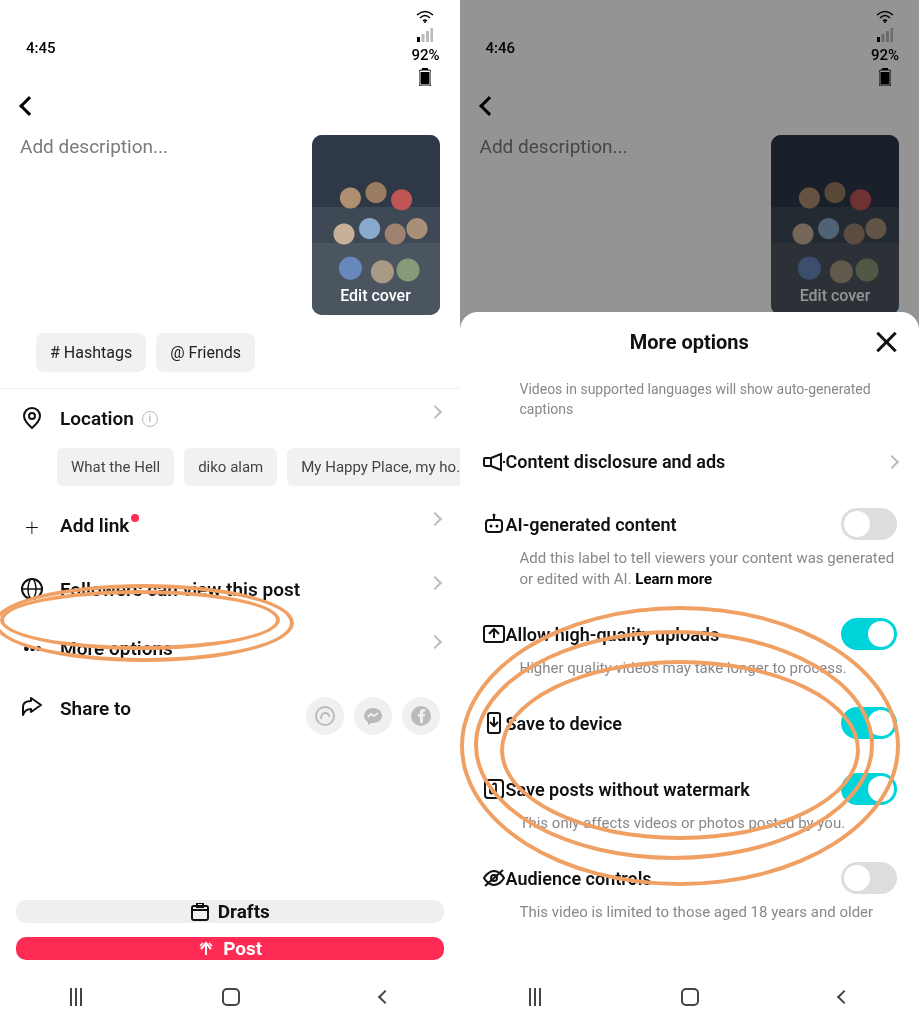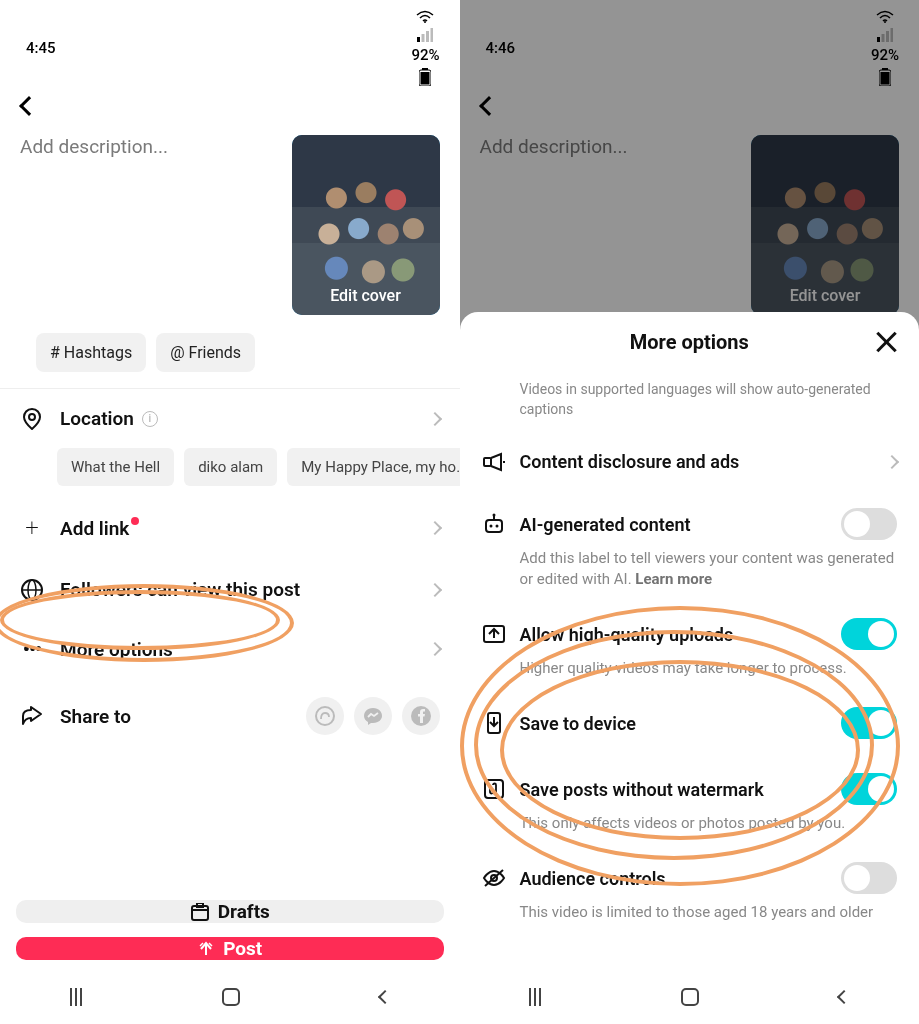--- a/index.html
+++ b/index.html
@@ -4,38 +4,38 @@
   <style>
     * { margin: 0; padding: 0; box-sizing: border-box; font-family: -apple-system, BlinkMacSystemFont, "Segoe UI", Roboto, Arial, sans-serif; }
     body { display: flex; background: #fff; width: 919px; height: 1024px; overflow: hidden; }
     .screen { width: 459.5px; height: 1024px; position: relative; background: #fff; display: flex; flex-direction: column; }
     .status-bar { display: flex; justify-content: space-between; align-items: center; padding: 10px 20px 6px 26px; font-size: 15px; font-weight: 500; color: #000; }
     .status-right { display: flex; align-items: center; gap: 4px; font-size: 15px; flex-direction: column; }
     .nav-back { padding: 6px 16px 8px 22px; }
     .chevron-left { display: inline-block; width: 14px; height: 14px; border-left: 3px solid #000; border-bottom: 3px solid #000; transform: rotate(45deg); }
     .desc-area { display: flex; padding: 10px 20px 18px 20px; gap: 14px; }
     .desc-text { flex: 1; font-size: 19px; color: #7a7a7a; }
-    .thumb { width: 148px; height: 180px; border-radius: 10px; background: #0369a1; position: relative; overflow: hidden; }
+    .thumb { width: 128px; height: 180px; border-radius: 10px; background: #0369a1; position: relative; overflow: hidden; }
     .thumb::before { content: ""; position: absolute; inset: 0; background:
       radial-gradient(circle at 30% 35%, #b08e70 0 10px, transparent 11px),
       radial-gradient(circle at 50% 32%, #9a7d60 0 10px, transparent 11px),
       radial-gradient(circle at 70% 36%, #c05555 0 10px, transparent 11px),
       radial-gradient(circle at 25% 55%, #c8b098 0 10px, transparent 11px),
       radial-gradient(circle at 45% 52%, #88aacc 0 10px, transparent 11px),
       radial-gradient(circle at 65% 55%, #9d8270 0 10px, transparent 11px),
       radial-gradient(circle at 82% 52%, #a89078 0 10px, transparent 11px),
       radial-gradient(circle at 30% 74%, #6688bb 0 11px, transparent 12px),
       radial-gradient(circle at 55% 76%, #aa9985 0 11px, transparent 12px),
       radial-gradient(circle at 75% 75%, #889977 0 11px, transparent 12px),
       linear-gradient(#2e3847 0 40%, #3f4955 40% 60%, #4a5560 60% 100%); }
     .edit-cover { position: absolute; bottom: 10px; left: 0; right: 0; text-align: center; color: #fff; font-size: 16px; font-weight: 500; }
     .chips { display: flex; gap: 10px; padding: 0 20px 16px 20px; margin-left: 16px; }
     .chip { background: #f1f1f1; border-radius: 8px; padding: 10px 14px; font-size: 16px; color: #222; }
     .divider { height: 1px; background: #eee; margin: 0; }
-    .row { display: flex; align-items: center; padding: 18px 20px; gap: 16px; }
+    .row { display: flex; padding: 18px 20px; gap: 16px; }
     .row-icon { width: 24px; display: flex; justify-content: center; font-size: 20px; color: #111; flex-shrink: 0; }
     .row-label { flex: 1; font-size: 19px; font-weight: 600; color: #111; }
     .row-label.loc { font-weight: 600; display: flex; align-items: center; gap: 8px; }
     .info-icon { display: inline-flex; width: 16px; height: 16px; border-radius: 50%; border: 1.5px solid #bbb; align-items: center; justify-content: center; font-size: 10px; color: #bbb; }
     .chevron-right { width: 10px; height: 10px; border-right: 2.5px solid #bbb; border-top: 2.5px solid #bbb; transform: rotate(45deg); }
     .loc-chips { display: flex; gap: 10px; padding: 0 20px 10px 57px; overflow: hidden; }
     .loc-chip { background: #f1f1f1; border-radius: 6px; padding: 10px 14px; font-size: 15px; color: #444; white-space: nowrap; }
     .red-dot { display: inline-block; width: 8px; height: 8px; background: #fe2c55; border-radius: 50%; margin-left: 2px; vertical-align: top; }
     .plus-icon { font-size: 24px; font-weight: 200; }
     .dots-icon { font-size: 20px; font-weight: 700; letter-spacing: -1px; }
@@ -54,21 +54,21 @@
     .right-dim { position: absolute; inset: 0; background: rgba(0,0,0,0.42); }
     .sheet { position: absolute; left: 0; right: 0; bottom: 0; top: 312px; background: #fff; border-radius: 18px 18px 0 0; display: flex; flex-direction: column; }
     .sheet-header { display: flex; align-items: center; justify-content: center; padding: 18px 20px; position: relative; }
     .sheet-title { font-size: 20px; font-weight: 700; color: #111; }
     .sheet-close { position: absolute; right: 20px; width: 26px; height: 26px; }
     .sheet-close::before, .sheet-close::after { content: ""; position: absolute; left: 12px; top: 0; width: 3px; height: 26px; background: #111; }
     .sheet-close::before { transform: rotate(45deg); }
     .sheet-close::after { transform: rotate(-45deg); }
     .sheet-body { overflow-y: auto; padding: 0 22px 0 22px; }
     .sheet-desc { font-size: 14px; color: #888; padding: 8px 0 18px 34px; line-height: 1.4; }
-    .sheet-row { display: flex; align-items: center; gap: 14px; padding: 14px 0 4px 0; }
+    .sheet-row { display: flex; align-items: center; padding: 14px 0 4px 0; }
     .sheet-icon { width: 24px; display: flex; justify-content: center; }
     .sheet-row-label { flex: 1; font-size: 18px; font-weight: 600; color: #111; }
     .sheet-sub { font-size: 15px; color: #888; padding: 4px 0 14px 38px; line-height: 1.4; }
     .toggle { width: 56px; height: 32px; border-radius: 16px; position: relative; flex-shrink: 0; }
     .toggle.off { background: #ddd; }
     .toggle.on { background: #00d4db; }
     .toggle::after { content: ""; position: absolute; width: 26px; height: 26px; background: #fff; border-radius: 50%; top: 3px; }
     .toggle.off::after { left: 3px; }
     .toggle.on::after { right: 3px; }
     svg { display: block; }
@@ -276,21 +276,21 @@
               <rect x="3" y="7" width="16" height="12" rx="3" fill="none" stroke="#111" stroke-width="2"></rect>
               <circle cx="8" cy="13" r="1.5" fill="#111"></circle>
               <circle cx="14" cy="13" r="1.5" fill="#111"></circle>
               <line x1="11" y1="7" x2="11" y2="3" stroke="#111" stroke-width="2"></line>
               <circle cx="11" cy="2" r="1.5" fill="#111"></circle>
             </svg>
           </div>
         <div class="sheet-row-label">AI-generated content</div>
         <div class="toggle off"></div>
       </div>
-      <div class="sheet-sub"><span>Add this label to tell viewers your content was generated or edited with AI. </span><b style="color:#737373">Learn more</b></div>
+      <div class="sheet-sub"><span>Add this label to tell viewers your content was generated or edited with AI. </span><b style="color:#000000">Learn more</b></div>
 
       <div class="sheet-row">
         <div class="sheet-icon">
             <svg width="22" height="20" viewBox="0 0 22 20">
               <rect x="1" y="2" width="20" height="16" rx="2" fill="none" stroke="#111" stroke-width="2"></rect>
               <line x1="11" y1="6" x2="11" y2="14" stroke="#111" stroke-width="2"></line>
               <path d="M6 10 L11 5 L16 10" fill="none" stroke="#111" stroke-width="2"></path>
             </svg>
           </div>
         <div class="sheet-row-label">Allow high-quality uploads</div>

